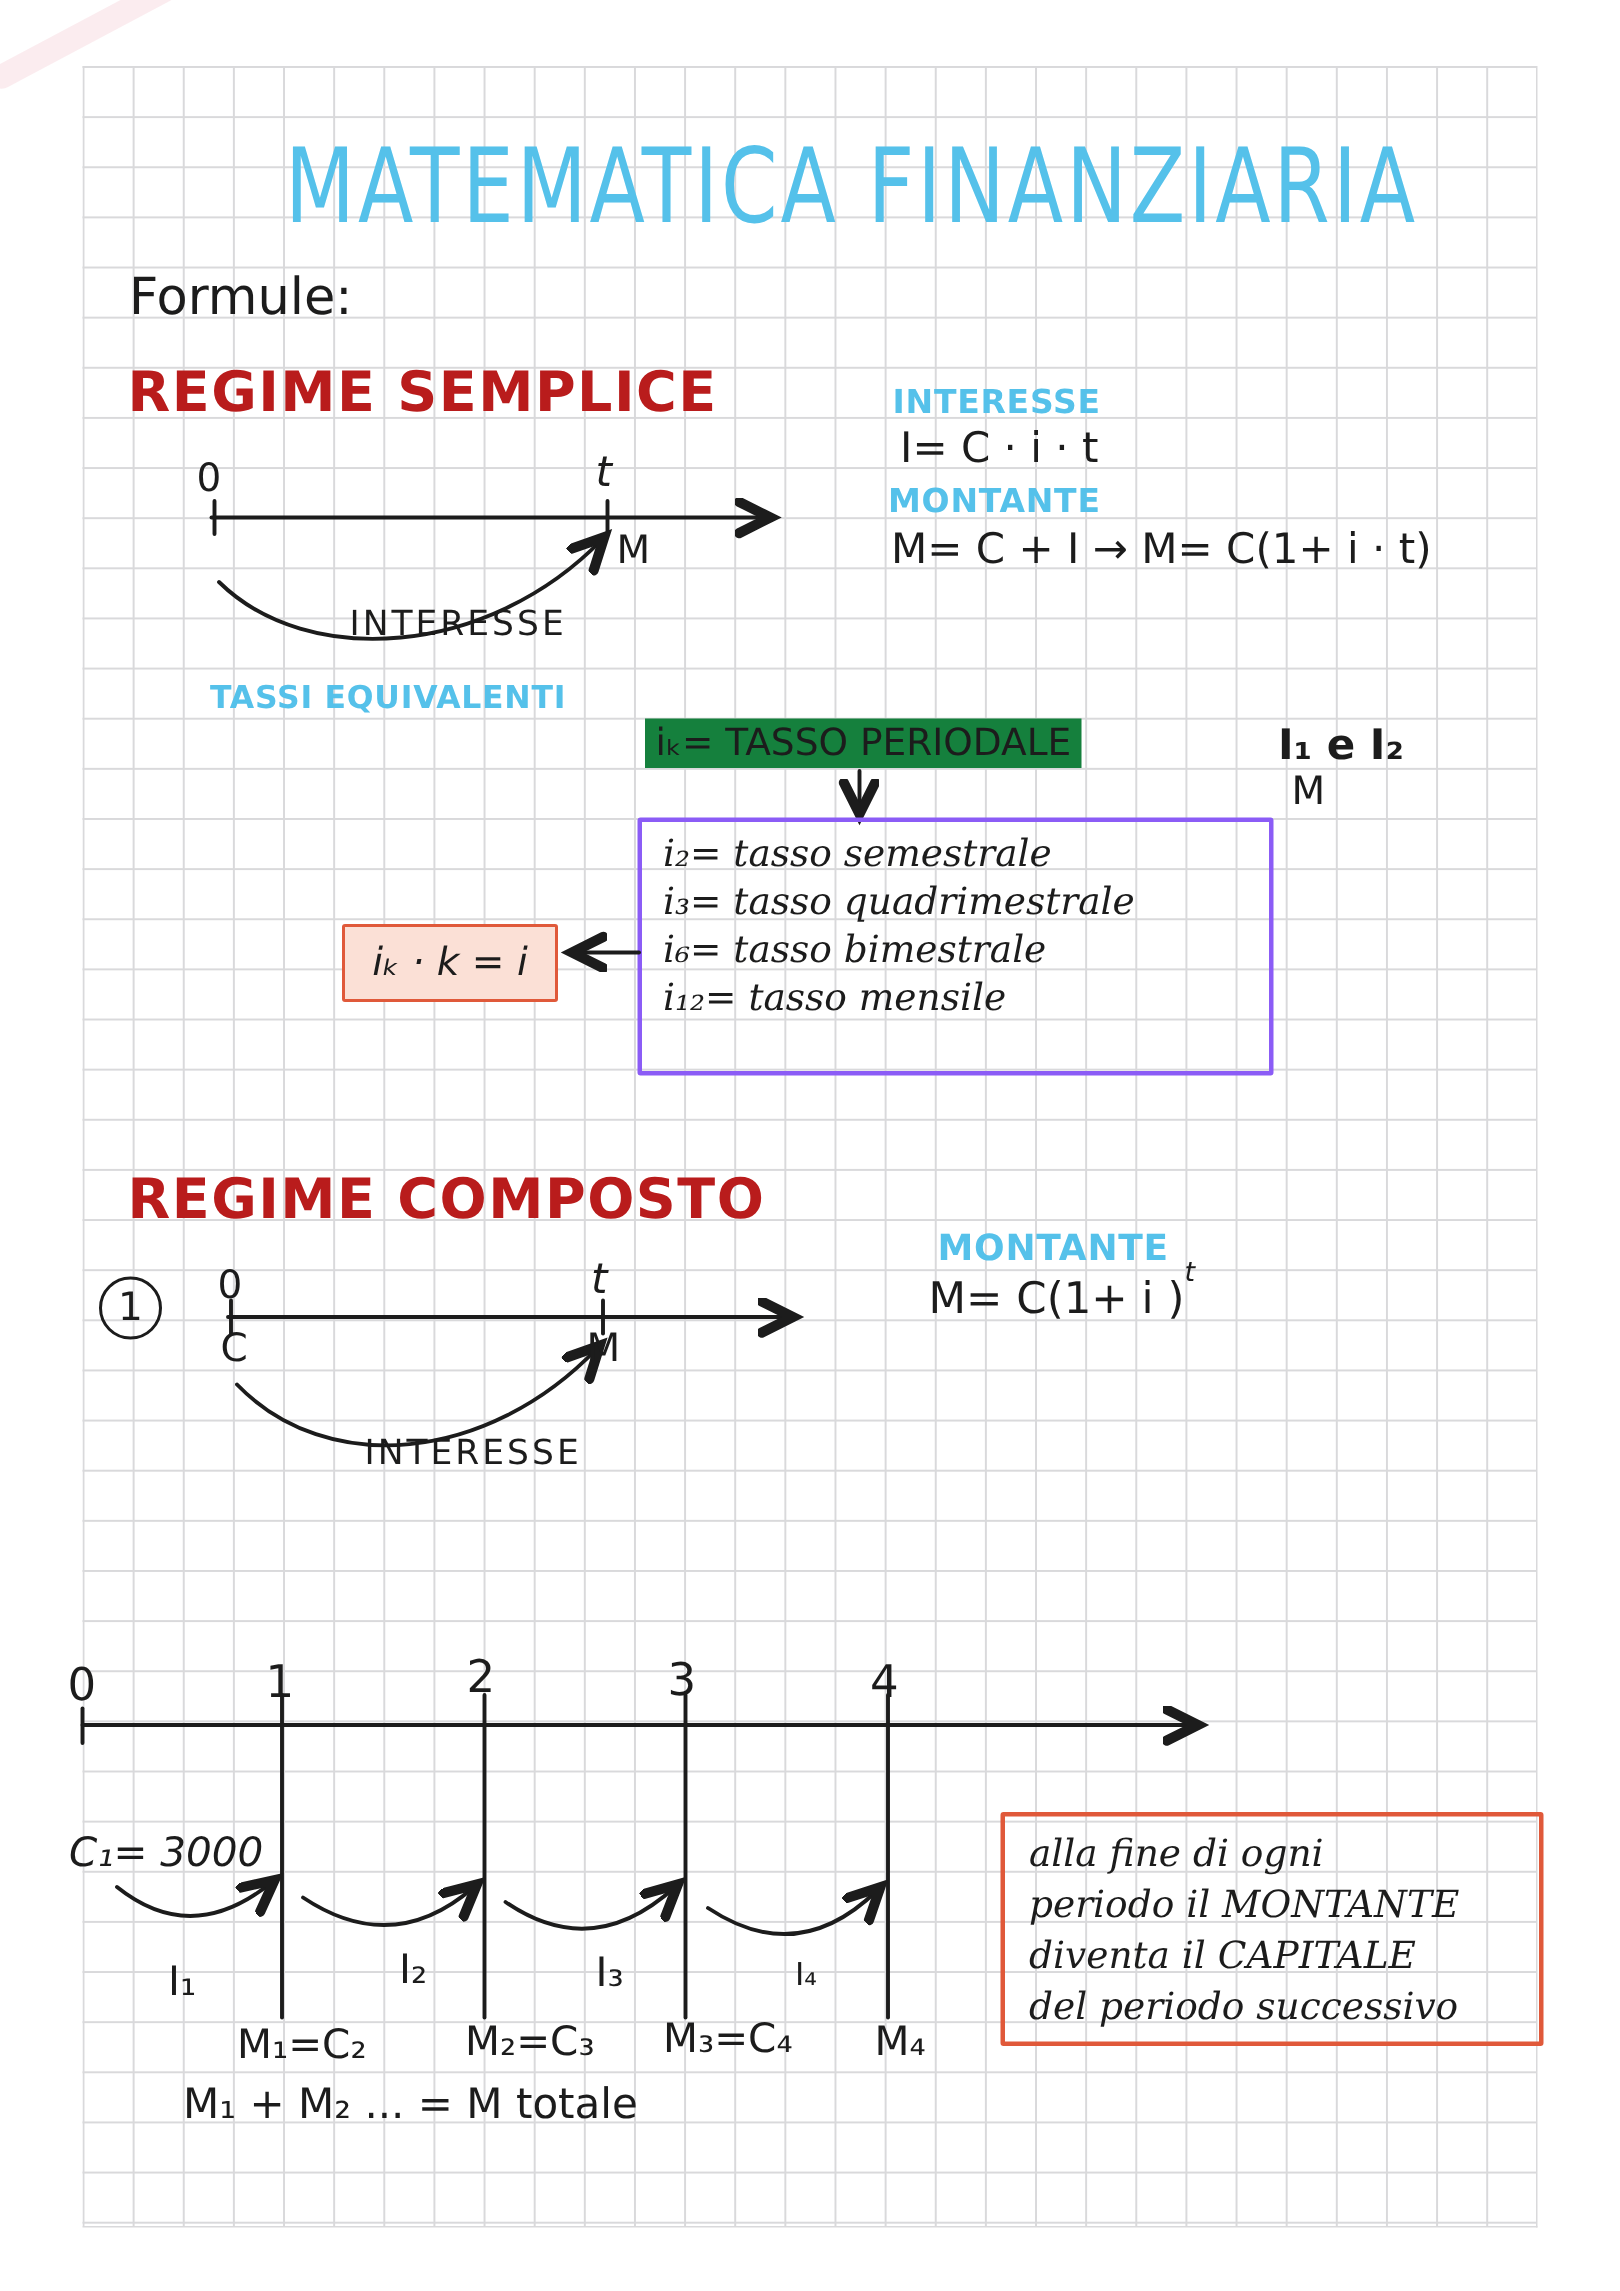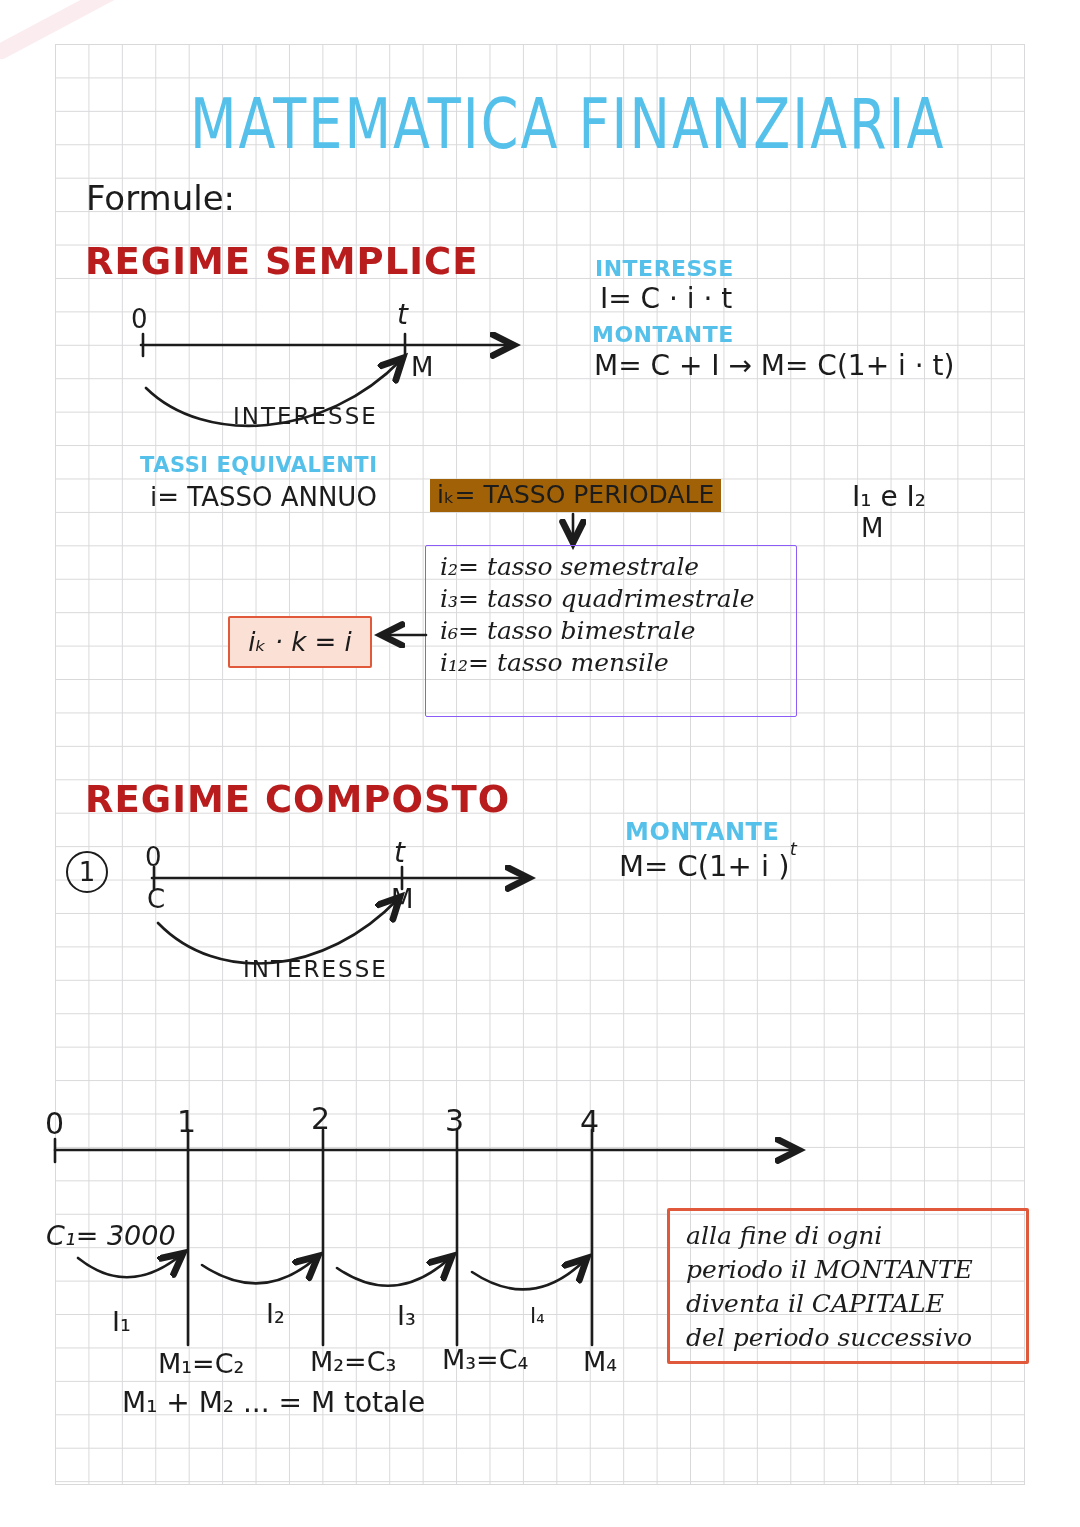--- a/index.html
+++ b/index.html
@@ -32,25 +32,25 @@
   .subtitle { left:86px; top:178px; font-size:34px; }
   .h-orange { color:#b91c1c; font-weight:bold; letter-spacing:1px; }
   .h1o { font-size:37px; }
   .h-blue { color:#55c1ea; font-weight:bold; letter-spacing:0.5px; }
   .blue-sm { font-size:22px; }
   .formula { font-size:28px; }
   .lbl { font-size:26px; }
   .lbl-it { font-size:28px; font-style:italic; }
   .caps-sp { letter-spacing:2px; font-size:23px; }
   .hl {
-    background:#a16207; padding:1px 7px 3px 7px; font-size:25px;
+    background:#15803d; padding:1px 7px 3px 7px; font-size:25px;
   }
   .rate-box {
-    left:425px; top:545px; width:372px; height:172px;
-    border:1px solid #8b5cf6; border-radius:2px;
+    left:425px; top:545px; width:424px; height:172px;
+    border:3px solid #8b5cf6; border-radius:2px;
     padding:5px 14px;
   }
   .rate-line {
     font-family:"DejaVu Serif", serif; font-style:italic;
     font-size:25px; line-height:32px; white-space:nowrap;
   }
   .conv-box {
     left:228px; top:616px; width:144px; height:52px;
     background:#fbe0d6; border:2.5px solid #e0593a; border-radius:2px;
     display:flex; align-items:center; justify-content:center;
@@ -103,21 +103,20 @@
   <div class="abs lbl-it" style="left:397px; top:298px;">t</div>
   <div class="abs lbl" style="left:411px; top:352px;">M</div>
   <div class="abs caps-sp" style="left:233px; top:403px;">INTERESSE</div>
 
   <div class="abs h-blue blue-sm" style="left:595px; top:256px;">INTERESSE</div>
   <div class="abs formula" style="left:600px; top:282px;">I= C · i · t</div>
   <div class="abs h-blue blue-sm" style="left:592px; top:322px;">MONTANTE</div>
   <div class="abs formula" style="left:594px; top:349px;">M= C + I → M= C(1+ i · t)</div>
 
   <div class="abs h-blue" style="left:140px; top:453px; font-size:21px;">TASSI EQUIVALENTI</div>
-  <div class="abs lbl" style="left:150px; top:482px;">i= TASSO ANNUO</div>
   <div class="abs" style="left:430px; top:480px;">
     <span class="hl">iₖ= TASSO PERIODALE</span>
   </div>
 
   <svg class="stroke" style="left:558px; top:512px;" width="30" height="36" viewBox="0 0 30 36">
     <defs>
       <marker id="ah2" markerWidth="12" markerHeight="12" refX="8" refY="5" orient="auto">
         <path d="M1,1 L9,5 L1,9" stroke="#1c1c1c" stroke-width="1.8" fill="none"></path>
       </marker>
     </defs>
@@ -135,21 +134,21 @@
     <defs>
       <marker id="ah3" markerWidth="12" markerHeight="12" refX="8" refY="5" orient="auto">
         <path d="M1,1 L9,5 L1,9" stroke="#1c1c1c" stroke-width="1.8" fill="none"></path>
       </marker>
     </defs>
     <line x1="52" y1="13" x2="10" y2="13" marker-end="url(#ah3)"></line>
   </svg>
 
   <div class="abs conv-box">iₖ · k = i</div>
 
-  <div class="abs" style="left:852px; top:480px; font-size:28px;">I₁ e I₂</div>
+  <div class="abs" style="left:852px; top:480px; font-size:28px;font-weight:bold;">I₁ e I₂</div>
   <div class="abs lbl" style="left:861px; top:513px;">M</div>
 
   <div class="abs h-orange h1o" style="left:85px; top:778px;">REGIME COMPOSTO</div>
   <div class="abs circle-badge">1</div>
 
   <svg class="stroke" style="left:140px; top:835px;" width="400" height="160" viewBox="0 0 400 160">
     <defs>
       <marker id="ah4" markerWidth="12" markerHeight="12" refX="8" refY="5" orient="auto">
         <path d="M1,1 L9,5 L1,9" stroke="#1c1c1c" stroke-width="1.8" fill="none"></path>
       </marker>

